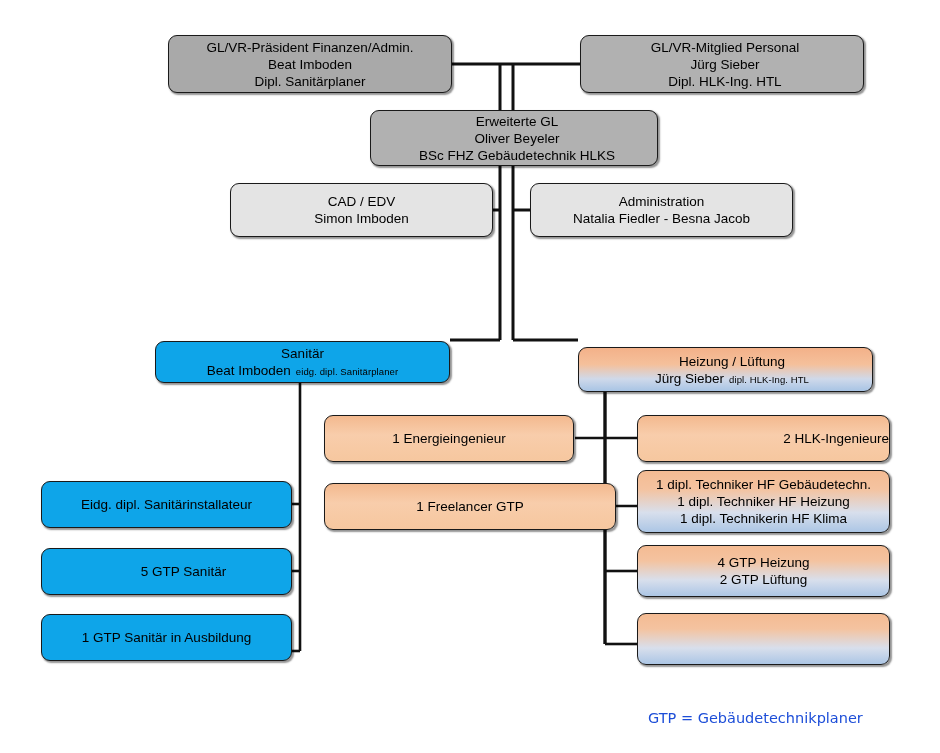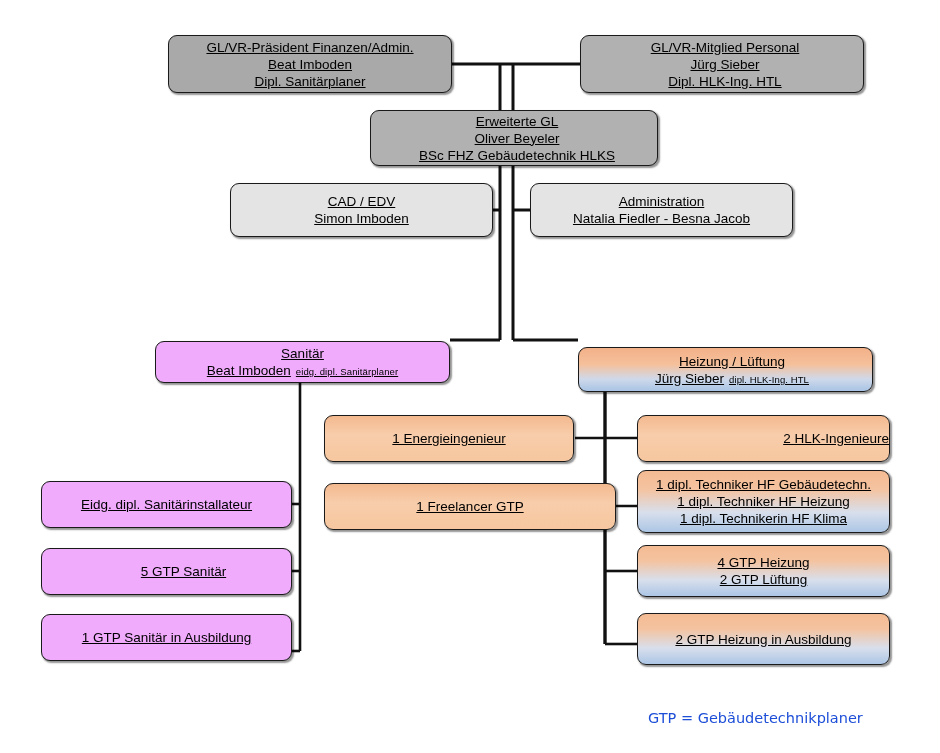--- a/index.html
+++ b/index.html
@@ -34,39 +34,38 @@
     display: flex;
     flex-direction: column;
     align-items: center;
     justify-content: center;
     text-align: center;
     line-height: 1.26;
     font-size: 13.5px;
     color: #000;
     box-shadow: 1.5px 1.5px 1.6px rgba(0,0,0,0.42);
     z-index: 5;
-    text-decoration: underline;
   }
   .node .line { display: block; white-space: nowrap; }
   .node .sub {
     font-size: 9.5px;
     letter-spacing: 0.1px;
   }
   .inline-row {
     display: flex;
     align-items: baseline;
     justify-content: center;
     gap: 5px;
     white-space: nowrap;
   }
   
   .sk-gray-dark { background: #a9a9a9; }
   .sk-gray-mid  { background: #b1b1b1; padding-left: 6px; }
   .sk-gray-light{ background: #e4e4e4; }
-  .sk-green     { background: #f0abfc; }
+  .sk-green     { background: #0ea5e9; }
   .sk-orange    { background: linear-gradient(to bottom, #f3b98f 0%, #f8cdab 42%, #f6c79f 100%); }
   .sk-grad      { background: linear-gradient(to bottom, #f3b189 0%, #f5c09b 38%, #cfd9ea 72%, #a8c4e4 100%); padding-left: 13px; }
   .sk-grad-soft { background: linear-gradient(to bottom, #f4bb93 0%, #f4c3a0 30%, #d8dfec 68%, #acc6e5 100%); }
   .legend {
     position: absolute;
     font-family: "DejaVu Sans", sans-serif;
     font-size: 14.5px;
     color: #1d4ed8;
     white-space: nowrap;
   }
@@ -173,21 +172,20 @@
     <span class="line">1 dipl. Techniker HF Heizung</span>
     <span class="line">1 dipl. Technikerin HF Klima</span>
   </div>
 
   <div class="node sk-grad-soft" style="left:637px; top:545px; width:253px; height:52px;">
     <span class="line">4 GTP Heizung</span>
     <span class="line">2 GTP Lüftung</span>
   </div>
 
   <div class="node sk-grad-soft" style="left:637px; top:613px; width:253px; height:52px;">
-    <span class="line">2 GTP Heizung in Ausbildung</span>
   </div>
 
   <div class="node sk-green" style="left:41px; top:481px; width:251px; height:47px;">
     <span class="line">Eidg. dipl. Sanitärinstallateur</span>
   </div>
 
   <div class="node sk-green" style="left:41px; top:548px; width:251px; height:47px;padding-left:34px;">
     <span class="line">5 GTP Sanitär</span>
   </div>
 

